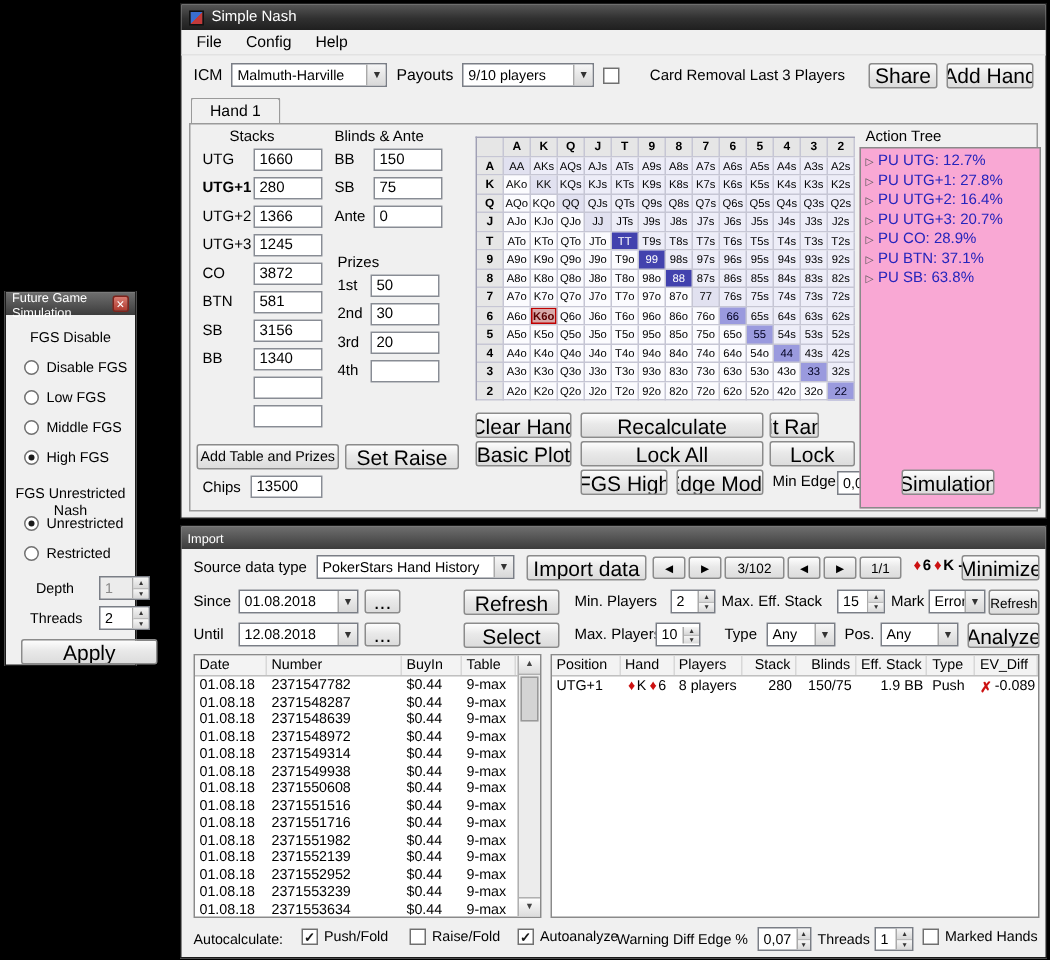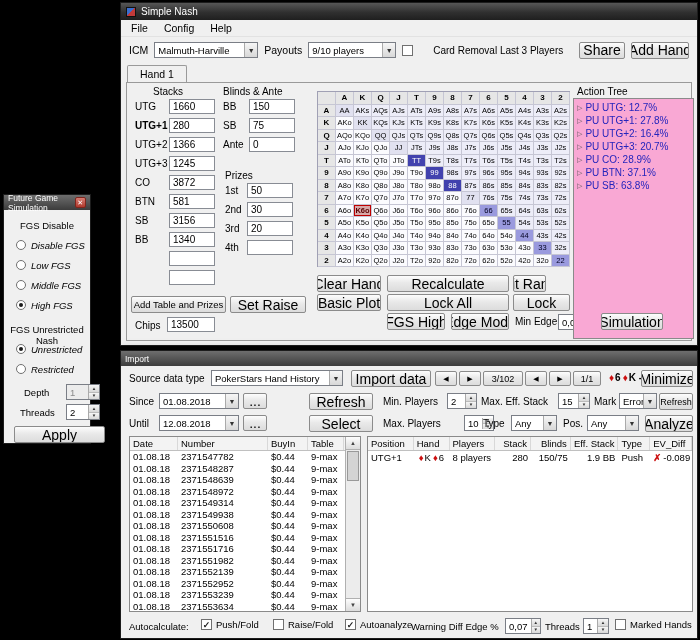--- a/index.html
+++ b/index.html
@@ -79,21 +79,21 @@
   .tree-arrow { font-size:7px; color:#555; } .tree-text { font-size:10px; color:#2424bc; white-space:nowrap; }
 
   
   .fgs-window { left:3px; top:194px; width:88px; height:250px; }
   .fgs-content { position:absolute; left:0; right:0; top:15px; bottom:0; }
   .fgs-center { position:absolute; width:100%; text-align:center; font-size:9.5px; }
   .s1 { top:10px; } .s2 { top:114px; }
   .radio-group { position:absolute; left:12px; display:flex; flex-direction:column; gap:6px; }
   #fgs-group1 { top:28px; } #fgs-group2 { top:132px; }
   .radio-row { display:flex; align-items:center; gap:5px; height:14px; }
-  .radio-label { font-size:9.5px; white-space:nowrap;font-style:italic; }
+  .radio-label { font-size:9.5px; white-space:nowrap; }
   .l-depth { left:20px; top:177px; font-size:9.5px; } .sp-depth { left:62px; top:174px; width:34px; }
   .l-threads { left:16px; top:197px; font-size:9.5px; } .sp-threads { left:62px; top:194px; width:34px; }
   .fgs-apply { left:10px; top:216px; width:91px; }
 
   
   .import-window { left:120px; top:350px; width:578px; height:289px; }
   .iw-content { position:absolute; left:0; right:0; top:15px; bottom:0; }
   .l-source { left:8px; top:7px; } .cb-source { left:90px; top:4px; width:132px; }
   .b-import { left:230px; top:4px; width:80px; }
   .nav-btn { top:5px; height:15px; font-size:7px; }
@@ -106,21 +106,21 @@
   .suit { color:#cc1111; margin:0 1px 0 2px; }
 
   .l-since { left:8px; top:30px; } .cb-since { left:38px; top:27px; width:80px; }
   .b-dots1 { left:122px; top:27px; width:24px; height:16px; } .b-refresh { left:188px; top:27px; width:64px; }
   .l-minp { left:262px; top:30px; } .sp-minp { left:326px; top:27px; width:30px; }
   .l-maxeff { left:360px; top:30px; } .sp-maxeff { left:437px; top:27px; width:32px; }
   .l-mark { left:473px; top:30px; } .cb-mark { left:498px; top:27px; width:38px; }
   .b-refresh2 { left:538px; top:27px; width:34px; font-size:9px; }
   .l-until { left:8px; top:52px; } .cb-until { left:38px; top:49px; width:80px; }
   .b-dots2 { left:122px; top:49px; width:24px; height:16px; } .b-select { left:188px; top:49px; width:64px; }
-  .l-maxp { left:262px; top:52px; } .sp-maxp { left:343px; top:49px; width:30px;align-items:center; }
+  .l-maxp { left:262px; top:52px; } .sp-maxp { left:316px; top:49px; width:30px;align-items:center; }
   .l-type { left:362px; top:52px; } .cb-type { left:390px; top:49px; width:46px; }
   .l-pos { left:442px; top:52px; } .cb-pos { left:466px; top:49px; width:52px; }
   .b-analyze { left:524px; top:49px; width:48px; }
 
   .tbl { position:absolute; background:#fff; border:1px solid #8a8a8a; overflow:hidden; }
   .tbl-hands { left:8px; top:70px; width:232px; height:176px; }
   .tbl-result { left:246px; top:70px; width:326px; height:176px; }
   .tbl-head { display:flex; height:14px; background:#f3f3f3; border-bottom:1px solid #c0c0c0; font-size:9.5px; }
   .tbl-head .t-c { border-right:1px solid #d8d8d8; }
   .t-c { display:flex; align-items:center; padding:0 3px; overflow:hidden; white-space:nowrap; }

